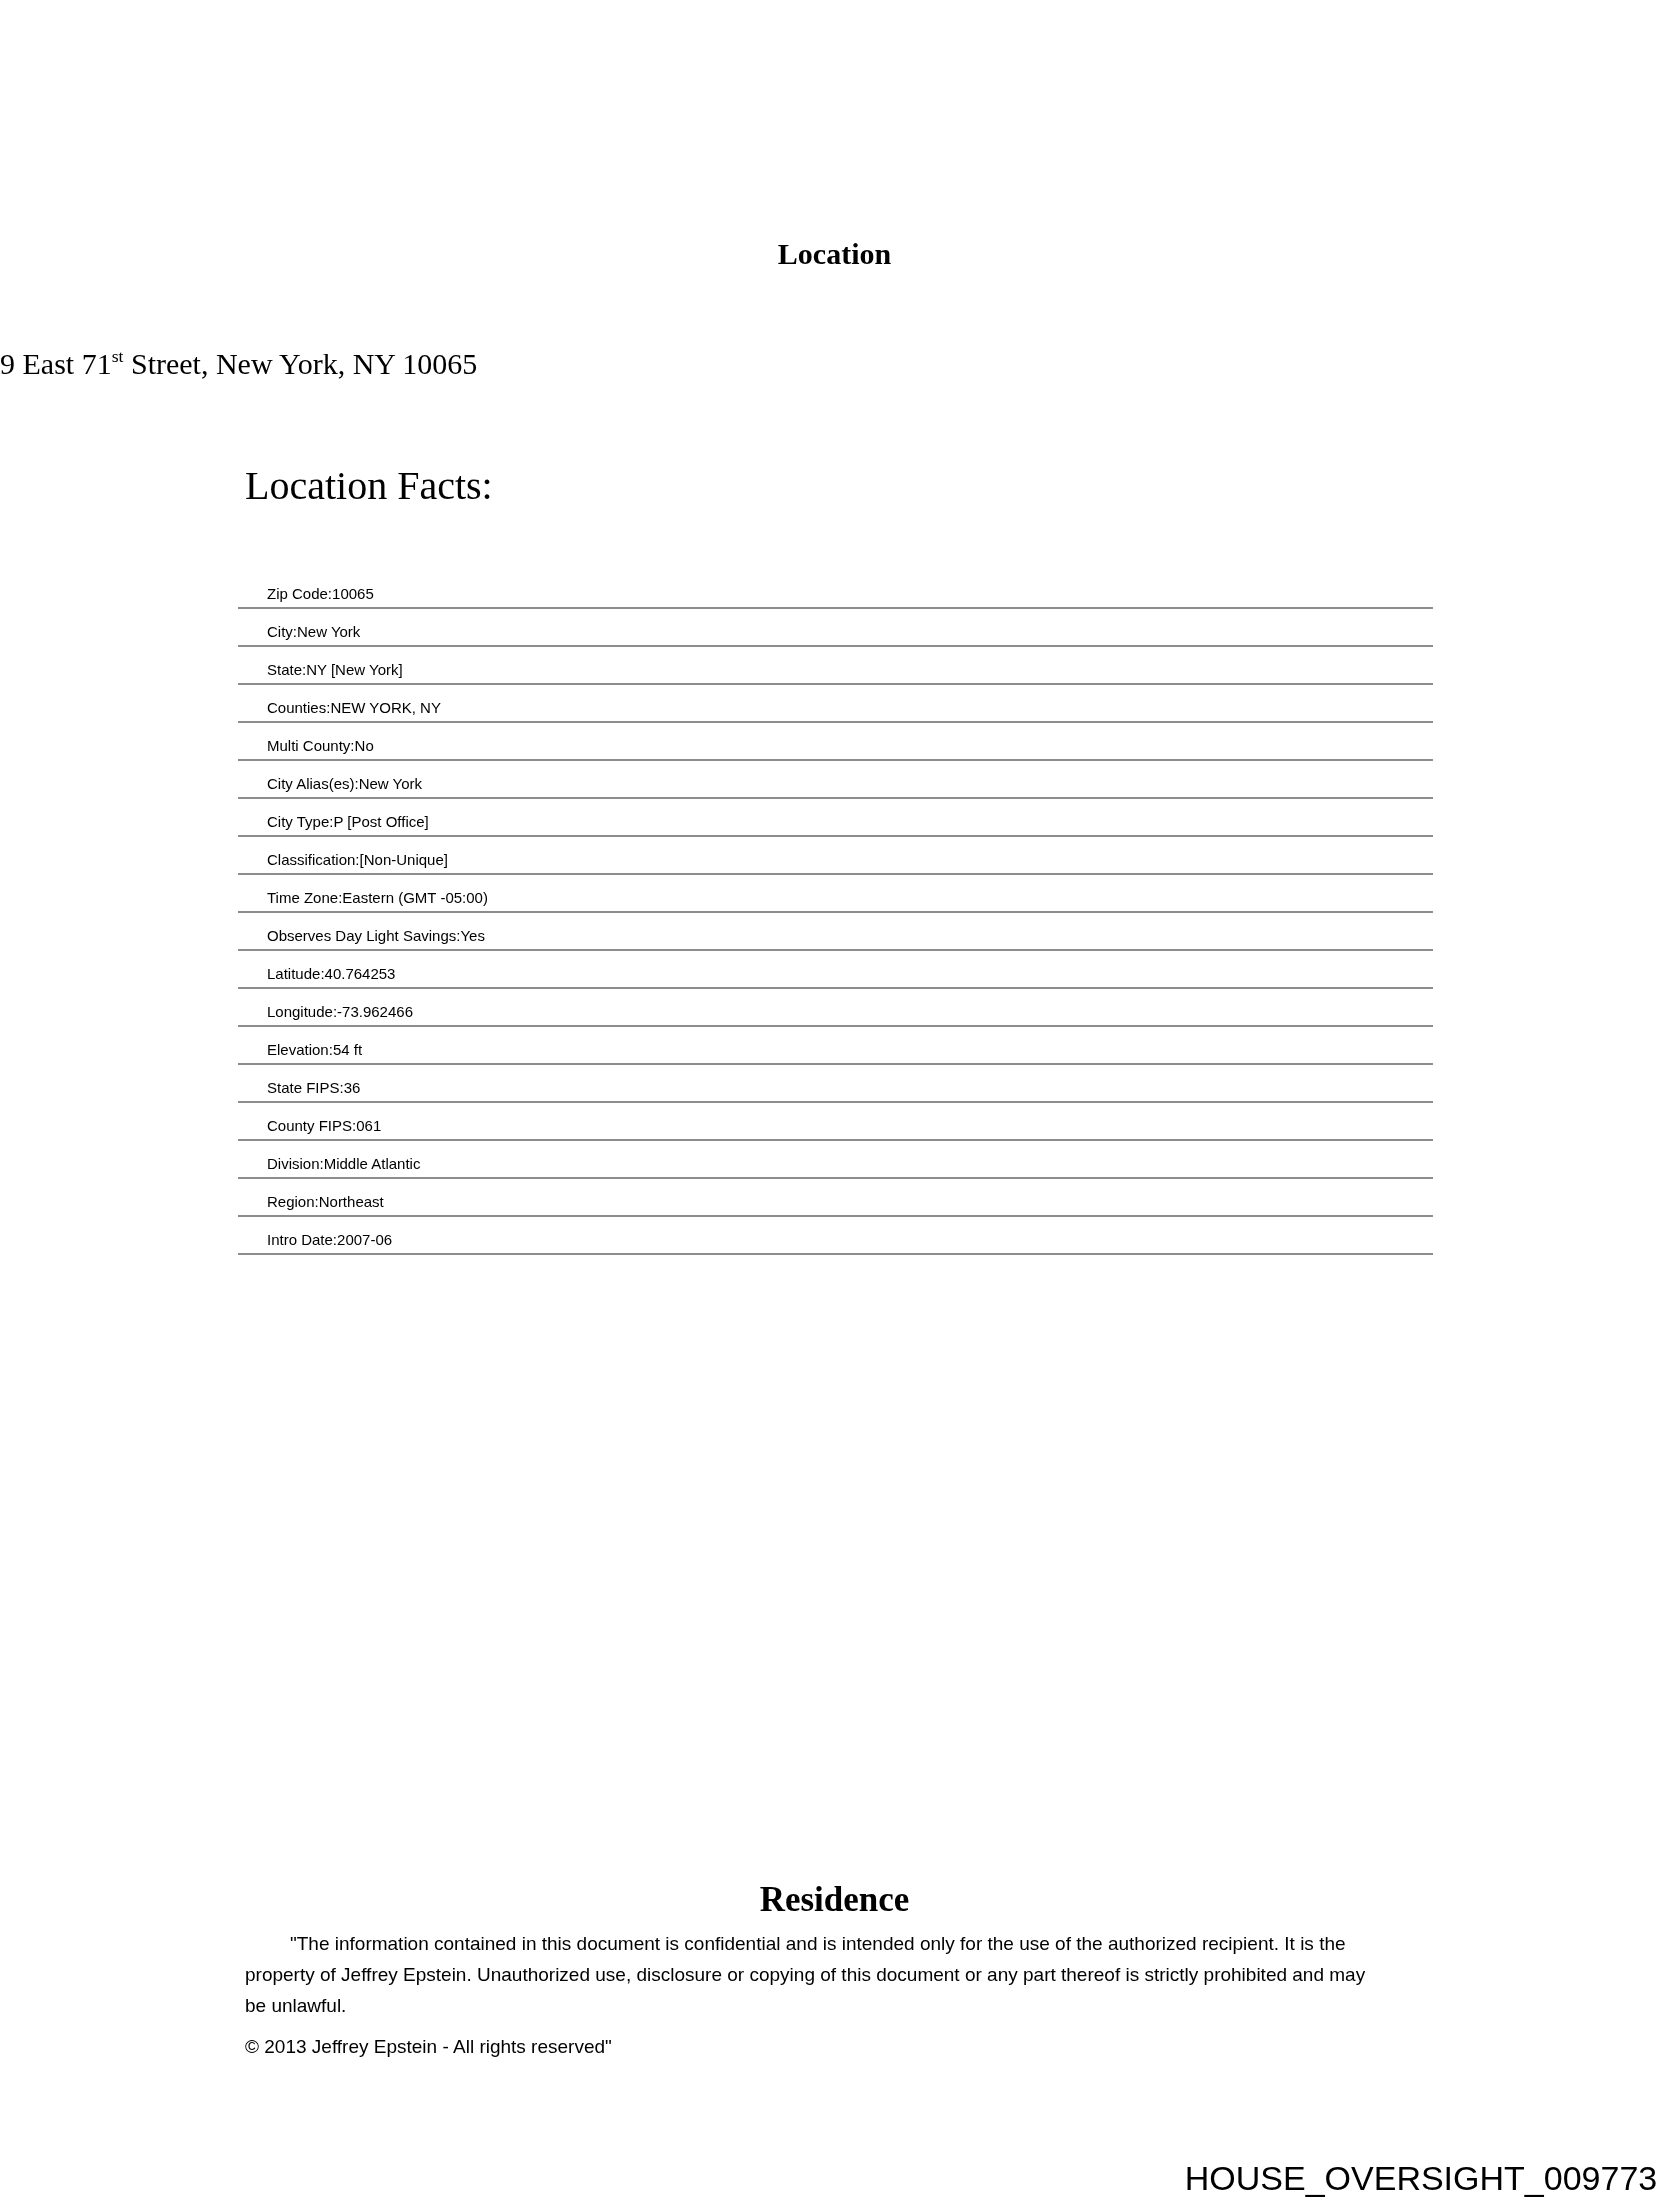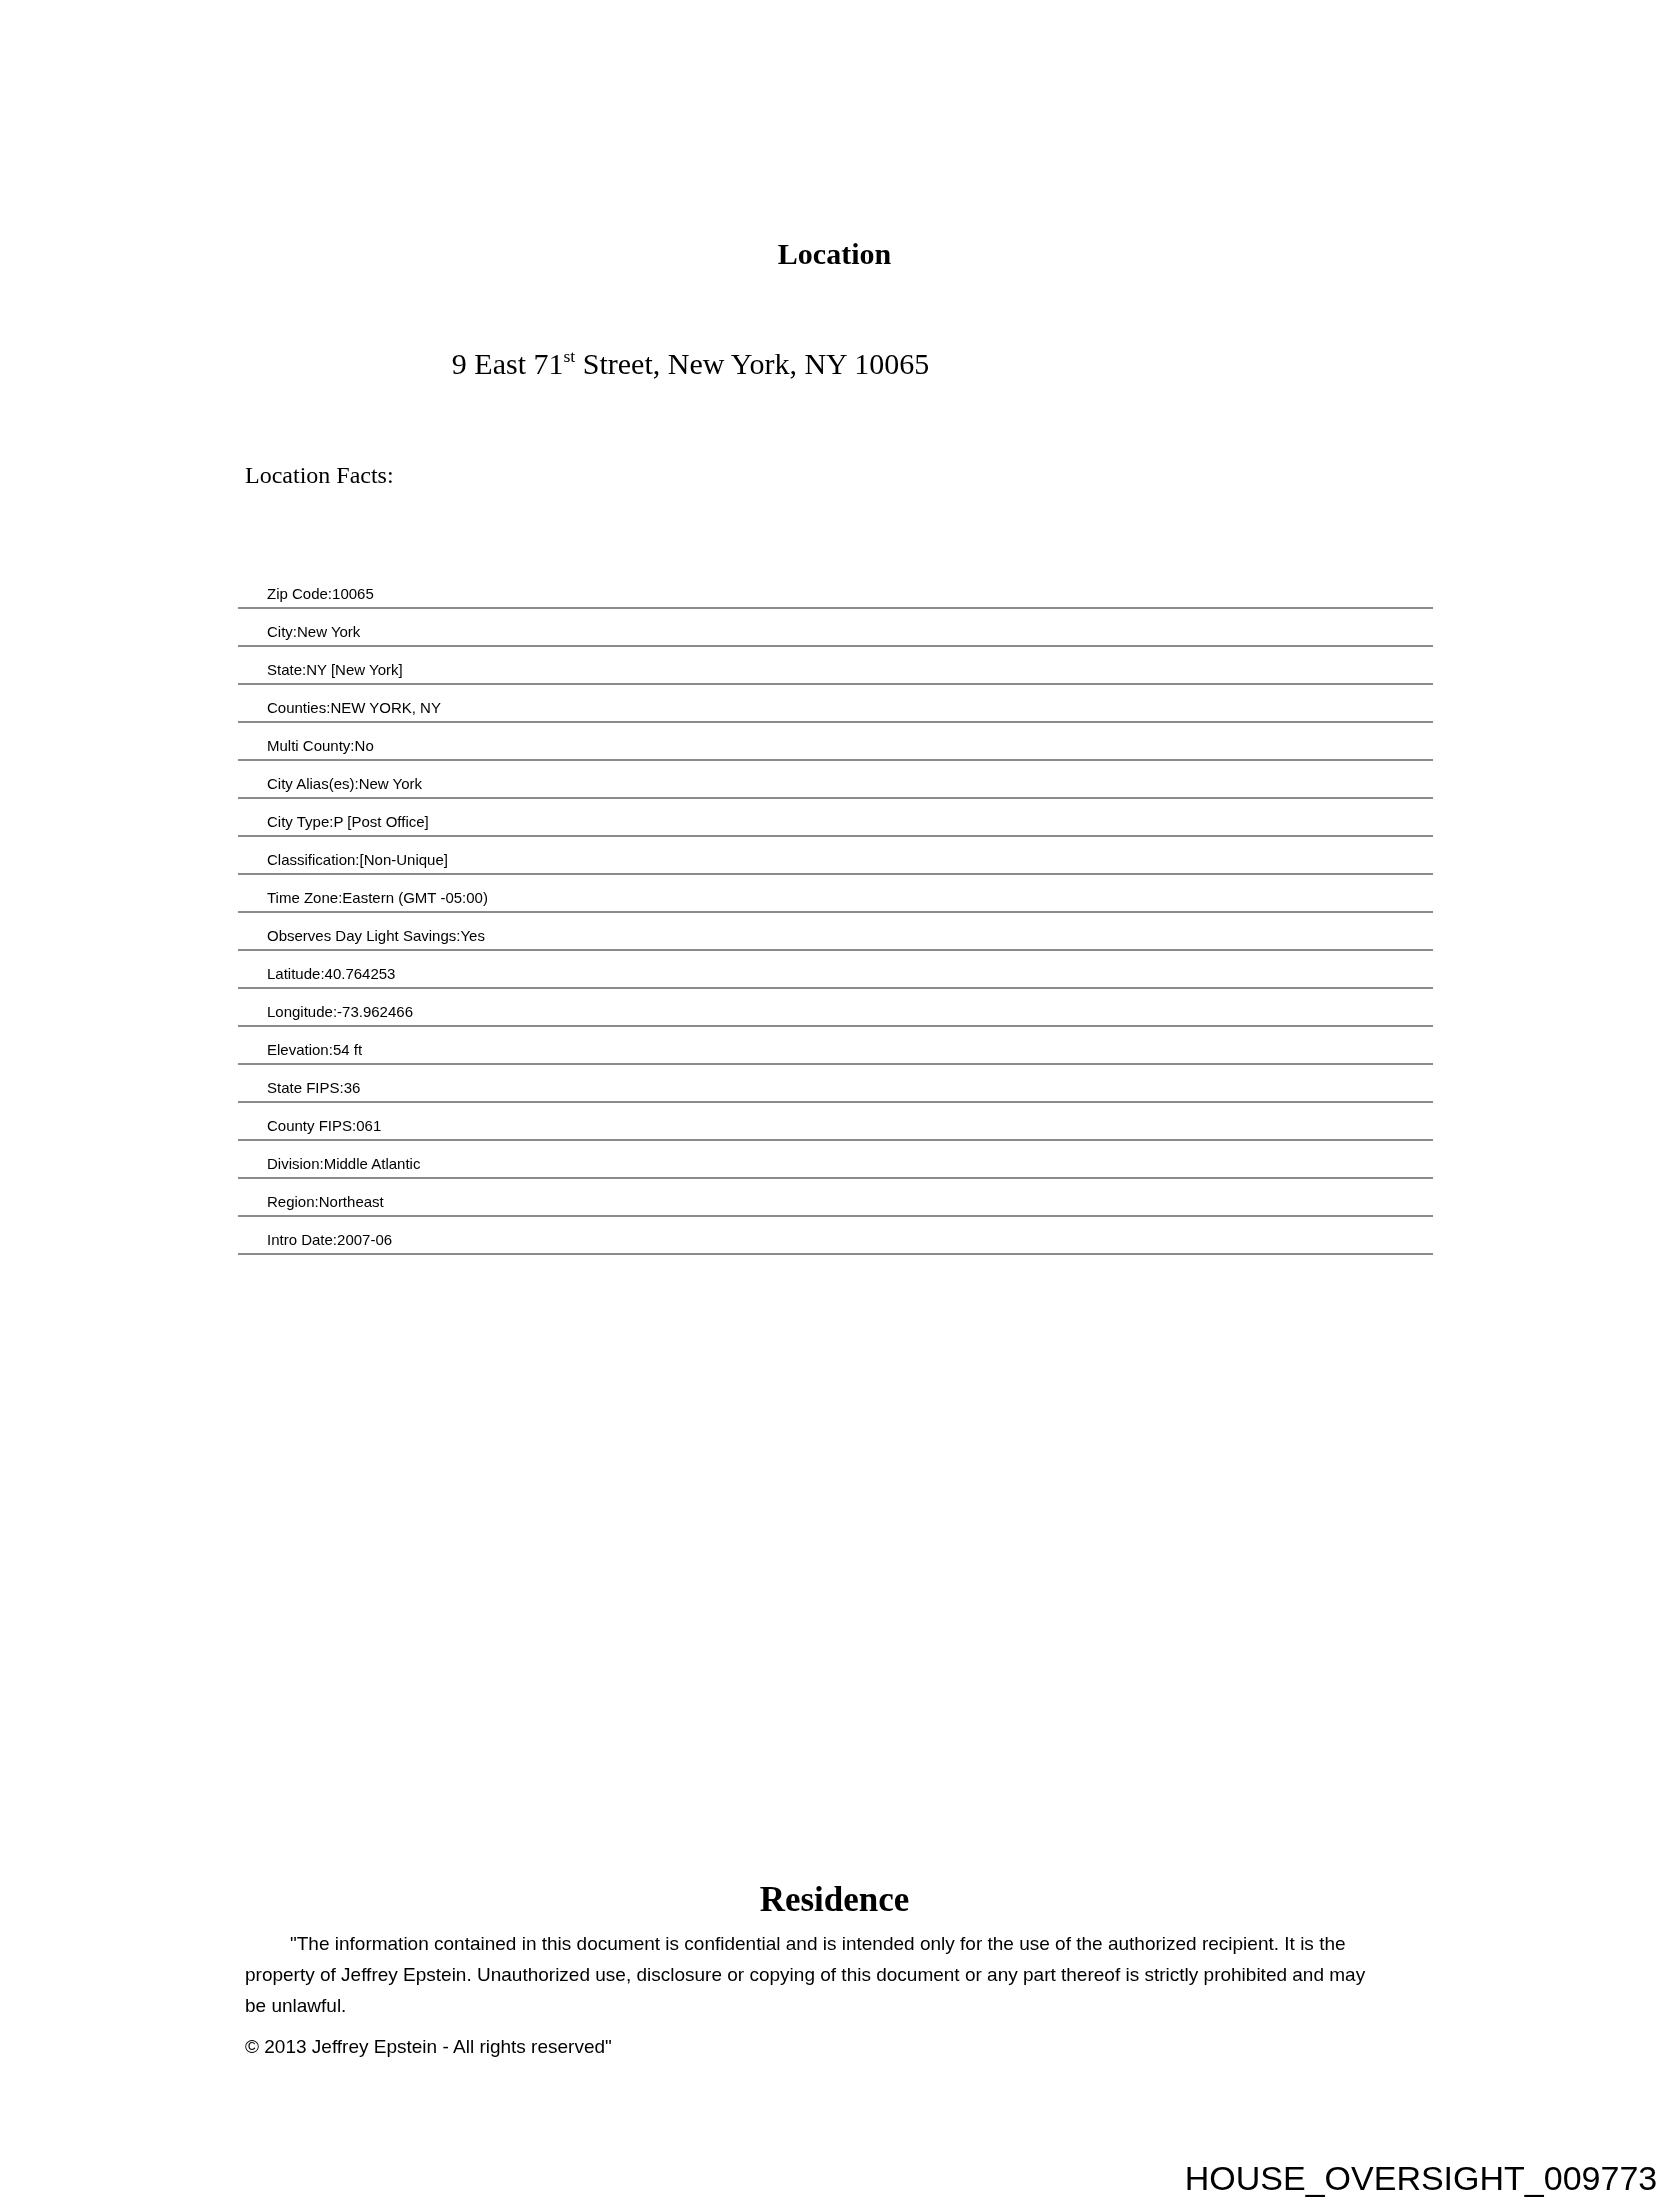--- a/index.html
+++ b/index.html
@@ -19,36 +19,35 @@
     top: 237px; left: 0; width: 1669px;
     text-align: center;
     font-family: "Liberation Serif", serif;
     font-weight: bold;
     font-size: 30px;
     color: #000;
   }
   .doc-address {
     position: absolute;
     top: 347px; left: 0; width: 1381px;
-    text-align: center;
     font-family: "Liberation Serif", serif;
     font-size: 30px;
     color: #000;
   }
   .doc-address sup {
     font-size: 17.7px;
     vertical-align: baseline;
     position: relative;
     top: -11.8px;
   }
   .section-heading {
     position: absolute;
     top: 462px; left: 245px;
     font-family: "Liberation Serif", serif;
-    font-size: 24px;
+    font-size: 40px;
     color: #000;
   }
 
   .facts-table {
     position: absolute;
     top: 571px; left: 238px;
     width: 1195px;
   }
   .facts-row {
     display: flex;

